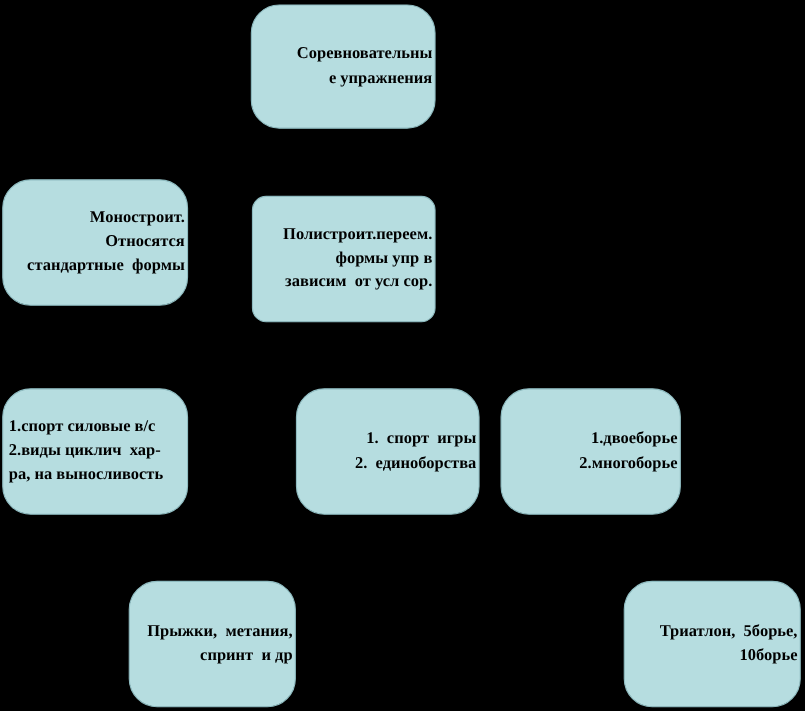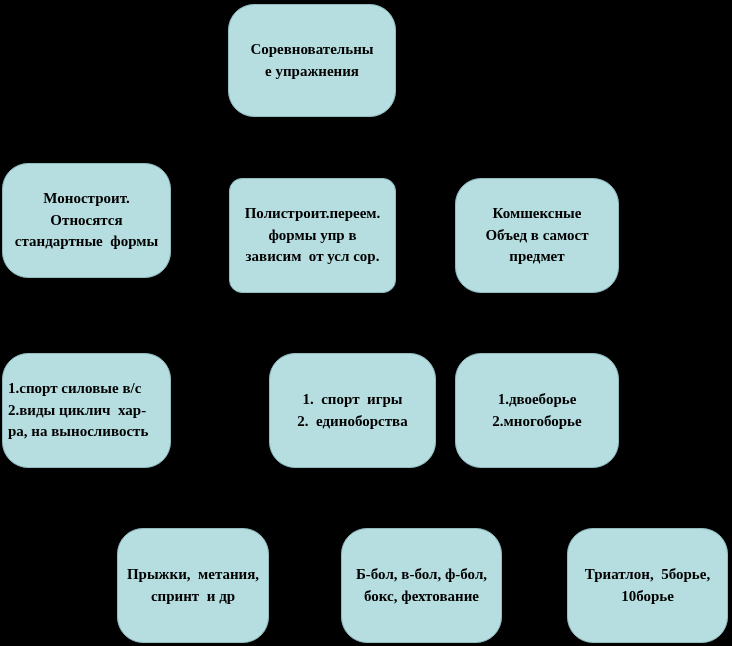--- a/index.html
+++ b/index.html
@@ -23,21 +23,21 @@
     box-sizing: border-box;
     display: flex;
     align-items: center;
     justify-content: center;
   }
   .node-text {
     font-weight: bold;
     font-size: 15px;
     line-height: 1.45;
     color: #000000;
-    text-align: center;
+    text-align: right;
     white-space: pre-wrap;
     width: 100%;
     padding: 0 2px;
   }
   .node-text.align-left {
     text-align: left;
     padding-left: 5px;
     padding-right: 2px;
   }
   
@@ -70,25 +70,20 @@
 Относятся
 стандартные  формы</div>
   </div>
 
   <div class="node n-poly">
     <div class="node-text">Полистроит.переем.
 формы упр в
 зависим  от усл сор.</div>
   </div>
 
-  <div class="node n-complex">
-    <div class="node-text">Комшексные
-Объед в самост
-предмет</div>
-  </div>
 
   <div class="node n-power">
     <div class="node-text align-left">1.спорт силовые в/с
 2.виды циклич  хар-
 ра, на выносливость</div>
   </div>
 
   <div class="node n-games">
     <div class="node-text">1.  спорт  игры
 2.  единоборства</div>
@@ -97,23 +92,19 @@
   <div class="node n-duathlon">
     <div class="node-text">1.двоеборье
 2.многоборье</div>
   </div>
 
   <div class="node n-jumps">
     <div class="node-text">Прыжки,  метания,
 спринт  и др</div>
   </div>
 
-  <div class="node n-ballgames">
-    <div class="node-text">Б-бол, в-бол, ф-бол,
-бокс, фехтование</div>
-  </div>
 
   <div class="node n-triathlon">
     <div class="node-text">Триатлон,  5борье,
 10борье</div>
   </div>
 
 </div>
 
 </body></html>

